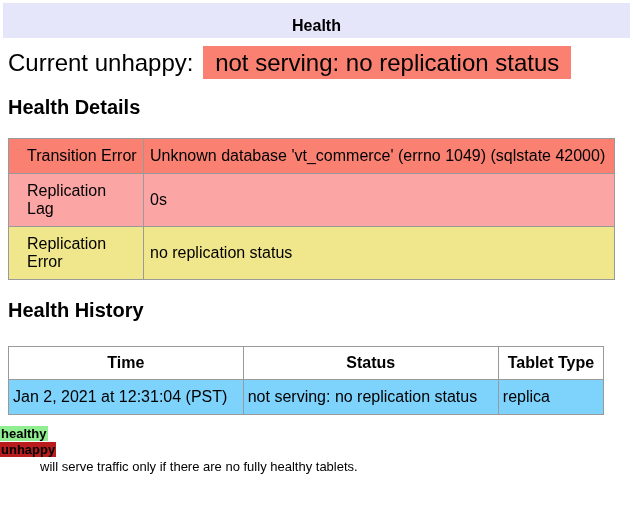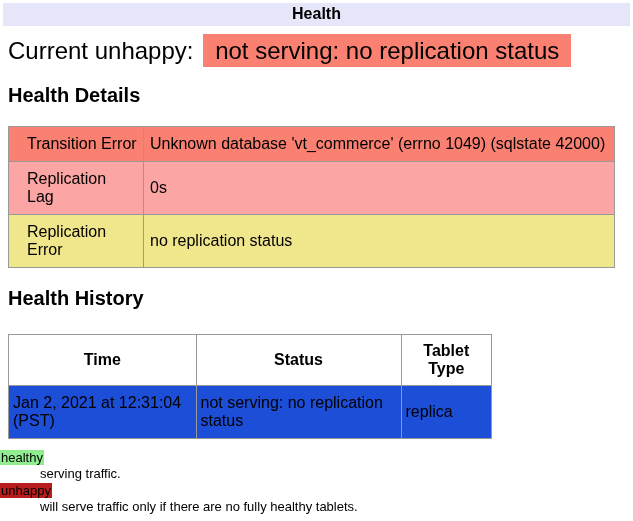--- a/index.html
+++ b/index.html
@@ -4,42 +4,42 @@
 <style>
   html, body { margin: 0; padding: 0; background: #ffffff; }
   body {
     width: 633px; height: 521px; overflow: hidden;
     font-family: "Liberation Sans", sans-serif;
     color: #000000; font-size: 16px;
   }
   .header-bar {
     margin: 3px 3px 0 3px;
     text-align: center; font-weight: bold; font-size: 16px;
-    padding: 2px 0 3px 0;
+    padding: 14px 0 3px 0;
   }
   .main { margin: 0 18px 0 8px; }
   .status-line { margin-top: 11px; font-size: 24px; line-height: 1.15; }
   .status-badge { padding: 3px 12px; margin-left: 3px; white-space: nowrap; }
   h2 { font-size: 20px; font-weight: bold; margin: 19px 0 19px 0; line-height: 1.15; }
   table { border-collapse: collapse; }
   td, th { border: 1px solid #999999; font-size: 16px; }
   .details-table { width: 100%; }
   .details-table td { padding: 8px 6px; }
   .details-table td.label-cell { width: 110px; padding-left: 18px; }
-  .history-table { width: 484px; margin-top: 24px; }
+  .history-table { width: 596px; margin-top: 24px; }
   .history-table th {
     font-weight: bold; text-align: center; background: #ffffff; padding: 7px 4px;
   }
   .history-table td { padding: 8px 4px; }
   .col-time { width: 221px; }
   .col-status { width: 241px; }
   .col-type { width: 94px; }
   .legend { margin: 11px 0 0 0; font-size: 13px; line-height: 1.28; }
   .legend dt { margin: 0; }
-  .legend dt span { padding: 0 1px; }
+  .legend dt span { padding: 0 1px; font-weight: bold; }
   .legend dd { margin: 0 0 0 40px; }
 </style>
 </head>
 <body>
 
 <div class="header-bar" style="background-color: rgb(230, 230, 250);">Health</div>
 
 <div class="main">
 
   <div class="status-line">
@@ -70,28 +70,27 @@
 
   <table class="history-table">
     <thead>
         <tr id="history-head">
           <th class="col-time">Time</th>
           <th class="col-status">Status</th>
           <th class="col-type">Tablet Type</th>
         </tr>
       </thead>
     <tbody id="history-body">
-        <tr style="background-color: #1d4ed8;">
+        <tr style="background-color: #7dd3fc;">
           <td>Jan 2, 2021 at 12:31:04 (PST)</td>
           <td>not serving: no replication status</td>
           <td>replica</td>
         </tr>
       </tbody>
   </table>
 
 </div>
 
 <dl class="legend" id="legend">
     <dt><span style="background-color: rgb(144, 238, 144);">healthy</span></dt>
-    <dd>serving traffic.</dd>
     <dt><span style="background-color: #b91c1c;">unhappy</span></dt>
     <dd>will serve traffic only if there are no fully healthy tablets.</dd>
   </dl>
 
 </body></html>

